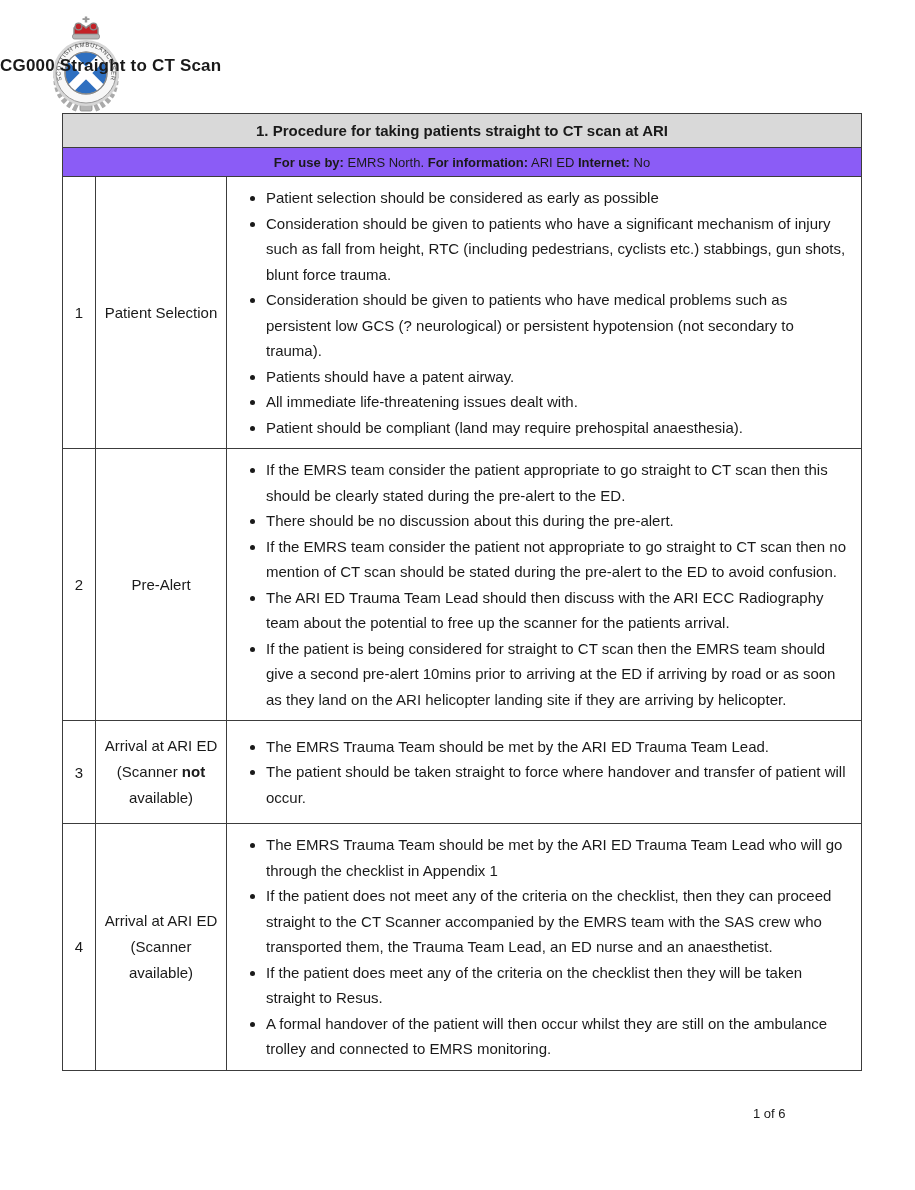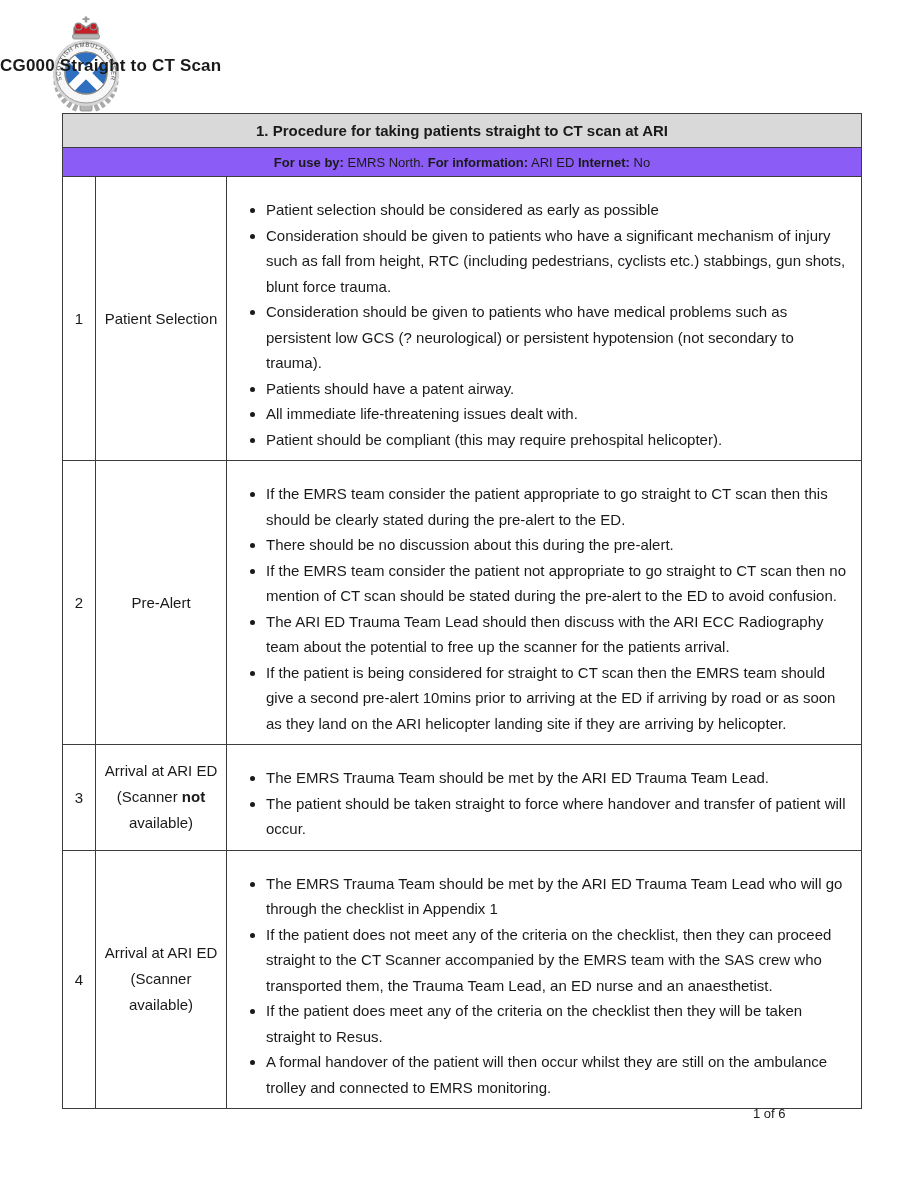--- a/index.html
+++ b/index.html
@@ -73,21 +73,21 @@
   }
   td.cell-label {
     text-align: center;
     vertical-align: middle;
     font-size: 15px;
     line-height: 26px;
     padding: 12px 6px;
   }
   td.cell-content {
     vertical-align: middle;
-    padding: 20px 12px 8px 10px;
+    padding: 8px 12px 8px 10px;
   }
   ul.bullets {
     margin: 0;
     padding: 0 0 0 29px;
     list-style: disc outside;
   }
   ul.bullets li {
     font-size: 15px;
     line-height: 25.5px;
   }
@@ -165,21 +165,21 @@
           <tr>
             <td class="cell-num">1</td>
             <td class="cell-label">Patient Selection</td>
             <td class="cell-content">
               <ul class="bullets">
                 <li>Patient selection should be considered as early as possible</li>
                 <li>Consideration should be given to patients who have a significant mechanism of injury such as fall from height, RTC (including pedestrians, cyclists etc.) stabbings, gun shots, blunt force trauma.</li>
                 <li>Consideration should be given to patients who have medical problems such as persistent low GCS (? neurological) or persistent hypotension (not secondary to trauma).</li>
                 <li>Patients should have a patent airway.</li>
                 <li>All immediate life-threatening issues dealt with.</li>
-                <li>Patient should be compliant (this may require prehospital helicopter).</li>
+                <li>Patient should be compliant (land may require prehospital anaesthesia).</li>
               </ul>
             </td>
           </tr>
           <tr>
             <td class="cell-num">2</td>
             <td class="cell-label">Pre-Alert</td>
             <td class="cell-content">
               <ul class="bullets">
                 <li>If the EMRS team consider the patient appropriate to go straight to CT scan then this should be clearly stated during the pre-alert to the ED.</li>
                 <li>There should be no discussion about this during the pre-alert.</li>

